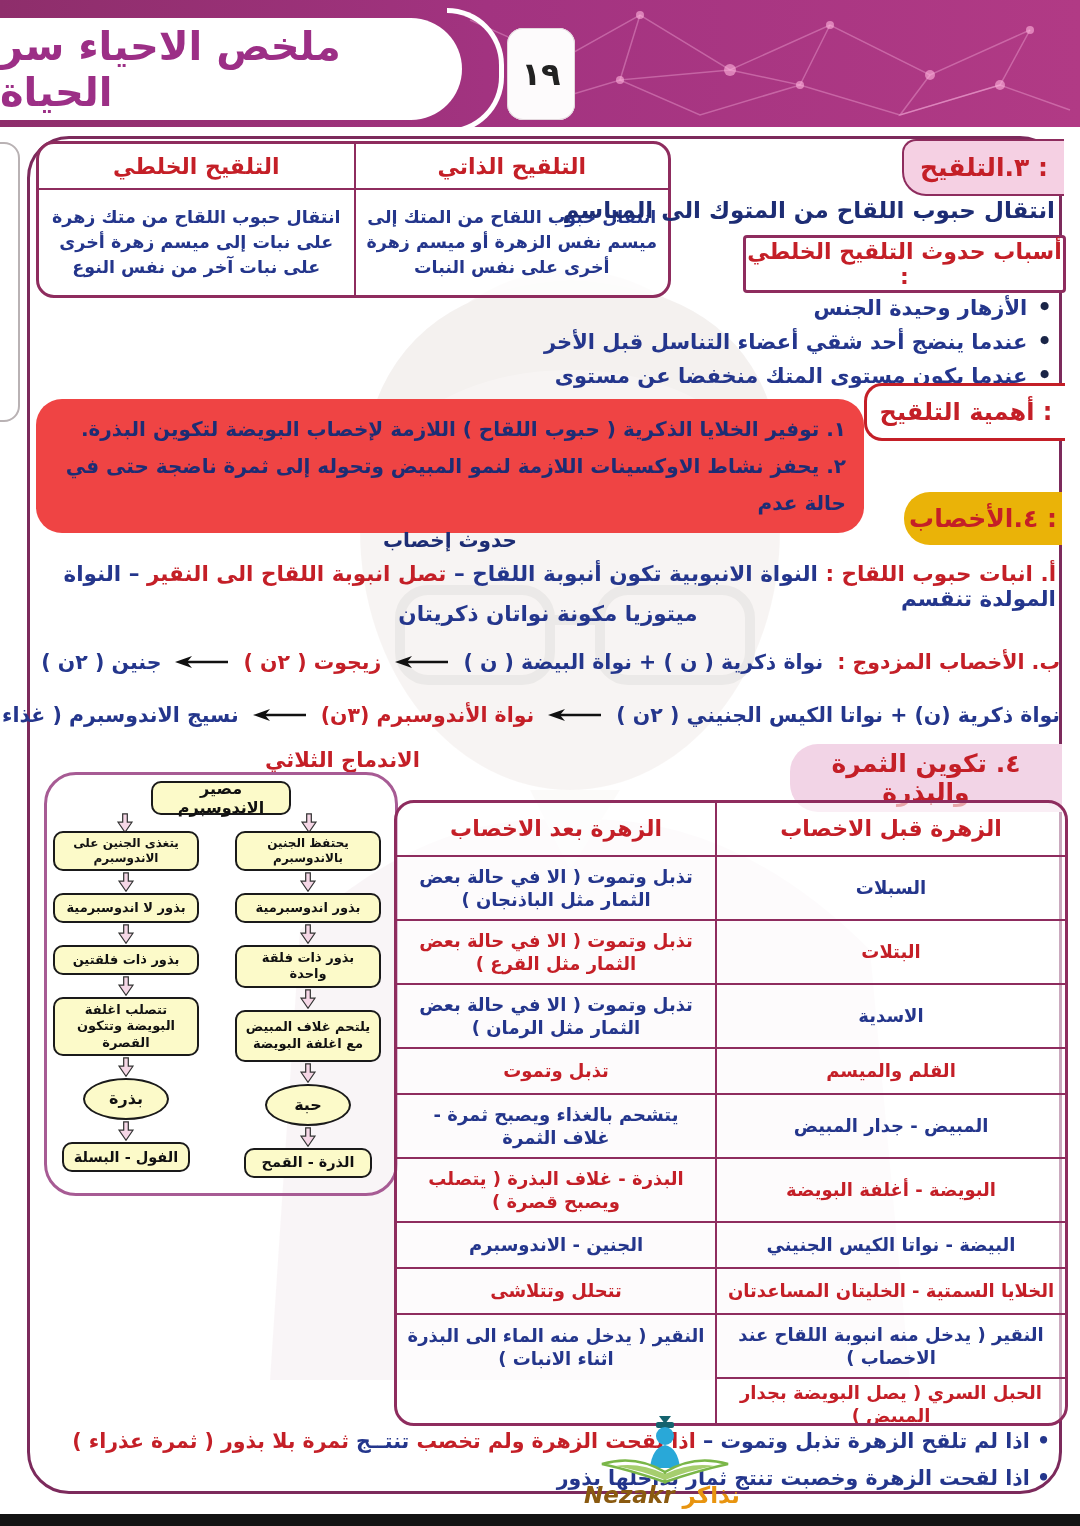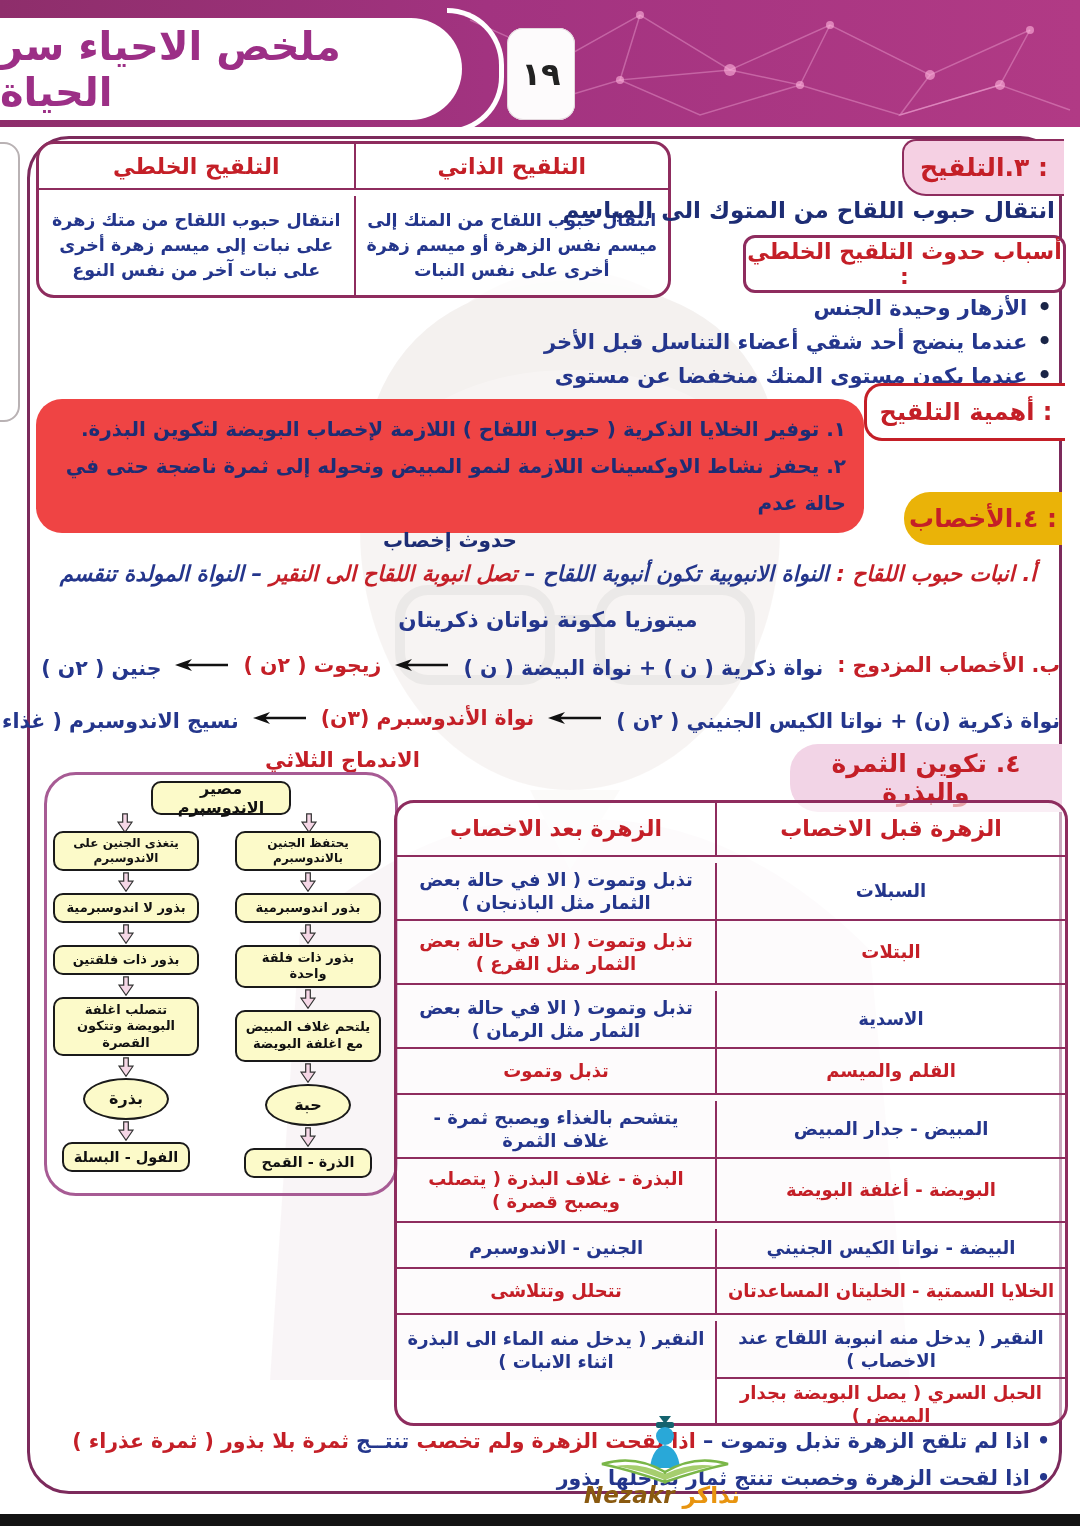--- a/index.html
+++ b/index.html
@@ -3,21 +3,21 @@
 <meta charset="utf-8">
 <style>
   html,body{margin:0;padding:0;}
   body{
     width:1080px;height:1526px;position:relative;overflow:hidden;
     background:#ffffff;
     font-family:"DejaVu Sans",sans-serif;font-weight:bold;
   }
   .abs{position:absolute;}
   .red{color:#c41f27;}
-  .blue{color:#24368c;margin-top:6px;}
+  .blue{color:#24368c;}
   .navy{color:#1d2d74;}
   .ctr{display:flex;align-items:center;justify-content:center;text-align:center;}
 
   
   .banner{left:0;top:0;width:1080px;height:127px;
     background:linear-gradient(90deg,#8e2e6b 0%,#a23380 45%,#b13a85 100%);}
   .banner svg.net{position:absolute;inset:0;}
   .title-plate{position:absolute;left:0;top:18px;width:462px;height:102px;
     background:#ffffff;border-radius:0 58px 58px 0;display:flex;align-items:center;justify-content:center;}
   .title-plate .t{color:#9c2f86;font-size:40px;letter-spacing:0px;}
@@ -42,37 +42,37 @@
   .table1 .cell{display:flex;align-items:center;justify-content:center;text-align:center;padding:2px 8px;}
   .table1 .hd{font-size:22px;border-bottom:2.5px solid #8e2c5e;}
   .table1 .bd{font-size:17.5px;line-height:1.42;}
   .table1 .self{border-left:2.5px solid #8e2c5e;}
 
   
   .sec3-box{left:902px;top:139px;width:160px;height:53px;background:#f5d0e3;border:2px solid #8e2c5e;
     border-right:none;border-radius:14px 0 0 24px;font-size:25px;}
   .def-line{left:560px;top:197px;width:495px;font-size:23px;text-align:right;direction:rtl;}
   .asbab-box{left:743px;top:235px;width:317px;height:52px;background:#fff;border:3px solid #8e2c5e;
-    border-radius:12px;font-size:22px;}
+    border-radius:4px;font-size:22px;}
   .bullets{left:520px;top:291px;width:532px;direction:rtl;}
   .bullets .li{font-size:21px;line-height:33px;color:#24368c;text-align:right;}
   .bullets .dot{color:#1a2547;margin-left:10px;font-size:23px;}
   .ahamiya-box{left:864px;top:383px;width:198px;height:52px;background:#fff;border:3px solid #c41f27;
     border-right:none;border-radius:18px 0 0 18px;font-size:24px;}
   .pink-box{left:36px;top:399px;width:828px;height:134px;background:#ef4444;border-radius:26px;
     direction:rtl;padding:12px 18px 0 18px;box-sizing:border-box;}
   .pink-box .l{font-size:20px;line-height:37px;text-align:right;}
   .pink-box .c{text-align:center;}
   .ekhsab-box{left:904px;top:492px;width:158px;height:53px;background:#eab308;
     border-radius:26px 0 0 26px;font-size:25px;}
   .fruit-box{left:790px;top:744px;width:272px;height:68px;background:#f2d4e6;
     border-radius:28px 0 0 28px;font-size:25px;}
 
   
-  .germ1{left:40px;top:561px;width:1016px;font-size:21.5px;text-align:center;direction:rtl;font-style:italic;}
+  .germ1{left:40px;top:561px;width:1016px;font-size:21.5px;text-align:right;direction:rtl;}
   .germ2{left:40px;top:601px;width:1016px;font-size:21.5px;text-align:center;direction:rtl;}
   .flow{direction:rtl;display:flex;align-items:center;gap:14px;font-size:20.5px;white-space:nowrap;}
   .flow-b{left:40px;top:650px;width:1020px;}
   .flow-c{left:40px;top:703px;width:1020px;}
   .triple{left:245px;top:748px;width:195px;font-size:21px;text-align:center;direction:rtl;}
   .la{flex:0 0 auto;display:block;}
 
   
   .chart{left:44px;top:772px;width:348px;height:418px;border:3px solid #a75b94;border-radius:32px;}
   .ybox{background:#fcfac9;border:2px solid #1a1a1a;border-radius:10px;color:#111;

